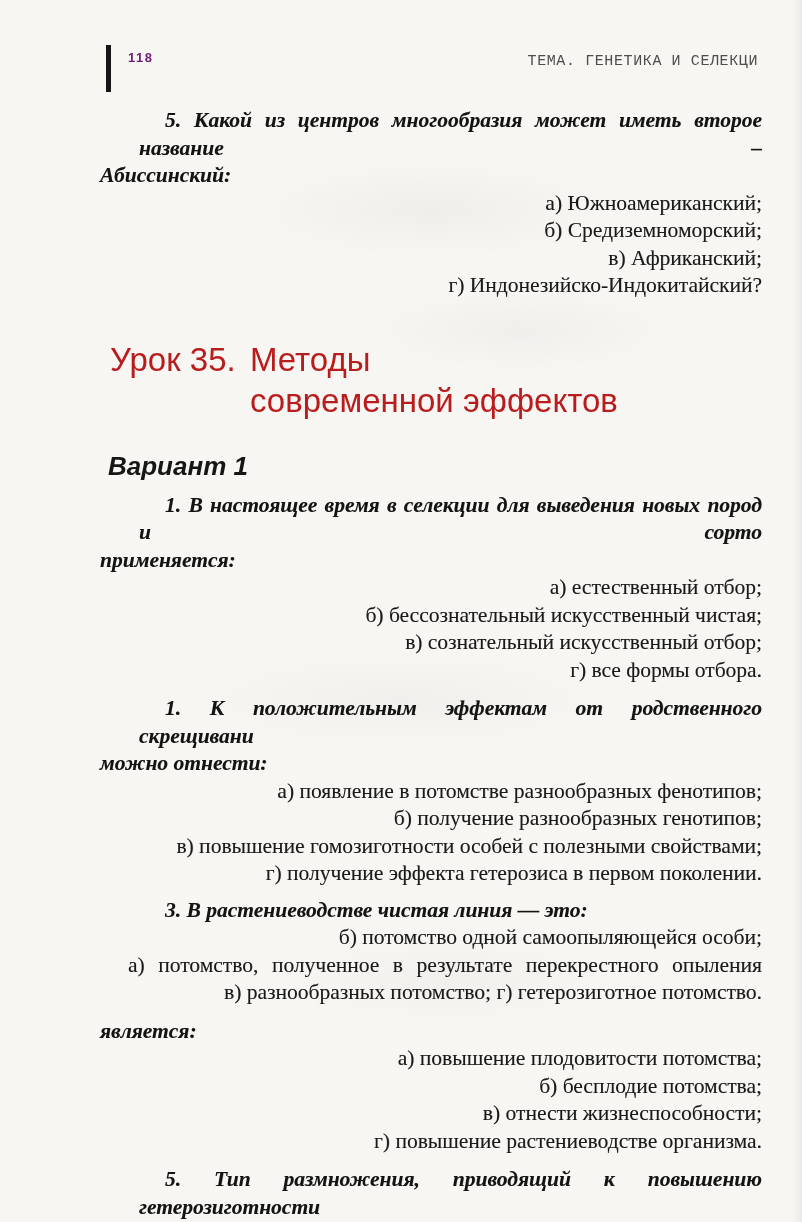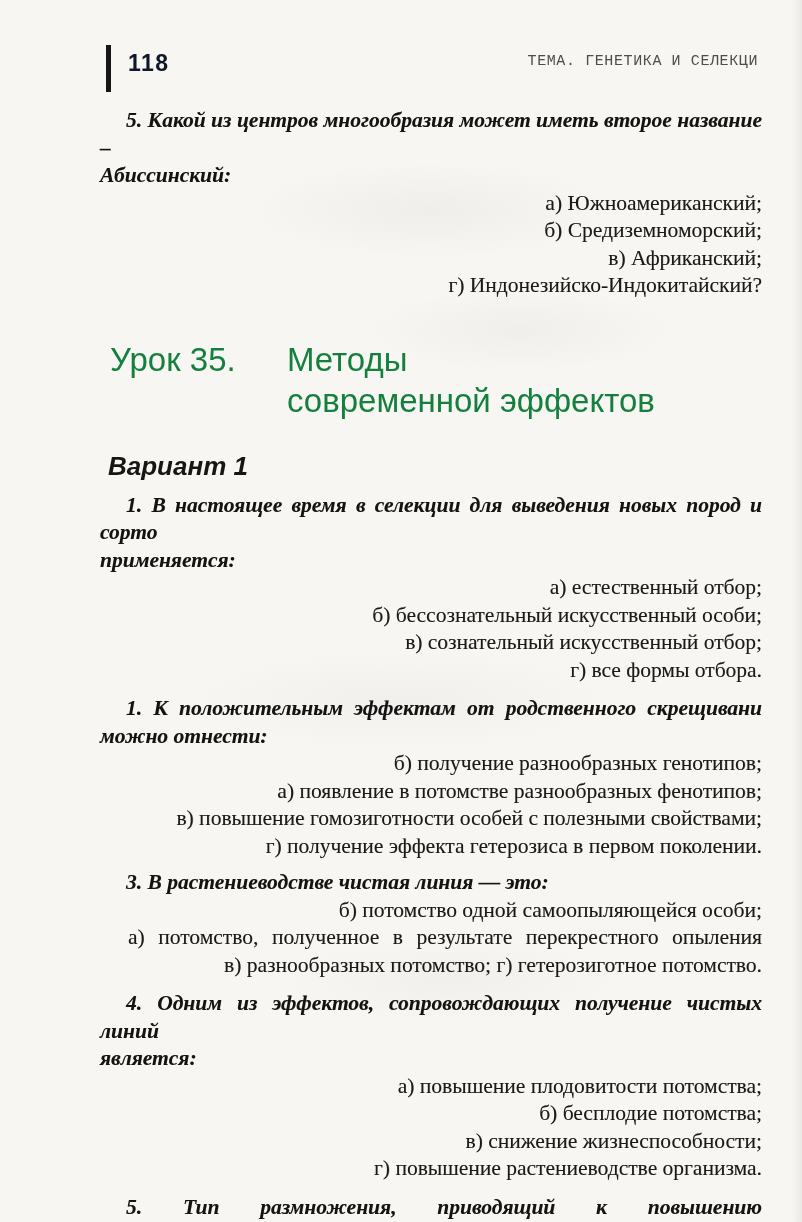--- a/index.html
+++ b/index.html
@@ -33,23 +33,23 @@
     width: 5px;
     height: 47px;
     background: #161616;
   }
   .pagenum {
     position: absolute;
     left: 128px;
     top: 50px;
     font-family: "Liberation Sans", sans-serif;
     font-weight: 800;
-    font-size: 23px;
+    font-size: 13px;
     letter-spacing: 1.5px;
-    color: #0f172a;
+    color: #701a75;
   }
   .runhead {
     position: absolute;
     right: 44px;
     top: 53px;
     font-family: Liberation Mono, monospace;
     font-size: 15px;
     letter-spacing: 0.6px;
     color: #4e4d4b;
   }
@@ -63,43 +63,43 @@
     font-size: 21.5px;
     line-height: 27.5px;
     text-shadow: 0.3px 0.3px 0.6px rgba(25,25,25,0.35);
   }
   .content p { margin: 0; }
   .stem {
     font-style: italic;
     font-weight: 700;
     color: #131312;
   }
-  .stem.first { text-indent: 26px; }
+  .stem.first { text-indent: 26px; margin-left: 39px; }
   .just {
     text-align: justify;
     text-align-last: justify;
   }
   .opt { padding-left: 28px; text-align: right; }
   .opt.outdent { margin-left: -32px; }
   section.q { margin-top: 11px; }
   section.q3 { margin-top: 9px; }
   
   .lesson {
     display: flex;
     margin-top: 39px;
     padding-left: 10px;
     font-family: "Liberation Sans", sans-serif;
     font-size: 33px;
     line-height: 41px;
     font-weight: 400;
-    color: #15803d;
+    color: #b91c1c;
     text-shadow: none;
   }
   .lesson-label { width: 140px; flex: none; }
-  .lesson-title div { white-space: nowrap; margin-left: 37px; }
+  .lesson-title div { white-space: nowrap; }
   
   .variant {
     margin: 30px 0 0 0;
     padding-left: 8px;
     font-family: "Liberation Sans", sans-serif;
     font-weight: 700;
     font-size: 26px;
     line-height: 30px;
     color: #161615;
     text-shadow: none;
@@ -133,47 +133,46 @@
         <div>современной эффектов</div>
       </span>
     </div>
 
     <h2 class="variant">Вариант 1</h2>
 
     <section class="q">
       <p class="stem first just">1. В настоящее время в селекции для выведения новых пород и сорто</p>
       <p class="stem">применяется:</p>
       <p class="opt">а) естественный отбор;</p>
-      <p class="opt">б) бессознательный искусственный особи;</p>
+      <p class="opt">б) бессознательный искусственный чистая;</p>
       <p class="opt">в) сознательный искусственный отбор;</p>
       <p class="opt">г) все формы отбора.</p>
     </section>
 
     <section class="q">
       <p class="stem first just">1. К положительным эффектам от родственного скрещивани</p>
       <p class="stem">можно отнести:</p>
+      <p class="opt">а) появление в потомстве разнообразных фенотипов;</p>
       <p class="opt">б) получение разнообразных генотипов;</p>
-      <p class="opt">а) появление в потомстве разнообразных фенотипов;</p>
       <p class="opt">в) повышение гомозиготности особей с полезными свойствами;</p>
       <p class="opt">г) получение эффекта гетерозиса в первом поколении.</p>
     </section>
 
     <section class="q q3">
       <p class="stem first">3. В растениеводстве чистая линия — это:</p>
       <p class="opt outdent">б) потомство одной самоопыляющейся особи;</p>
       <p class="opt just">а) потомство, полученное в результате перекрестного опыления</p>
       <p class="opt">в) разнообразных потомство; г) гетерозиготное потомство.</p>
     </section>
 
     <section class="q">
-      <p class="stem first just">4. Одним из эффектов, сопровождающих получение чистых линий</p>
       <p class="stem">является:</p>
       <p class="opt">а) повышение плодовитости потомства;</p>
       <p class="opt">б) бесплодие потомства;</p>
-      <p class="opt">в) снижение жизнеспособности;</p>
+      <p class="opt">в) отнести жизнеспособности;</p>
       <p class="opt">г) повышение растениеводстве организма.</p>
     </section>
 
     <section class="q">
       <p class="stem first just">5. Тип размножения, приводящий к повышению гетерозиготности</p>
 
     </section>
 
   </div>
 </div>

